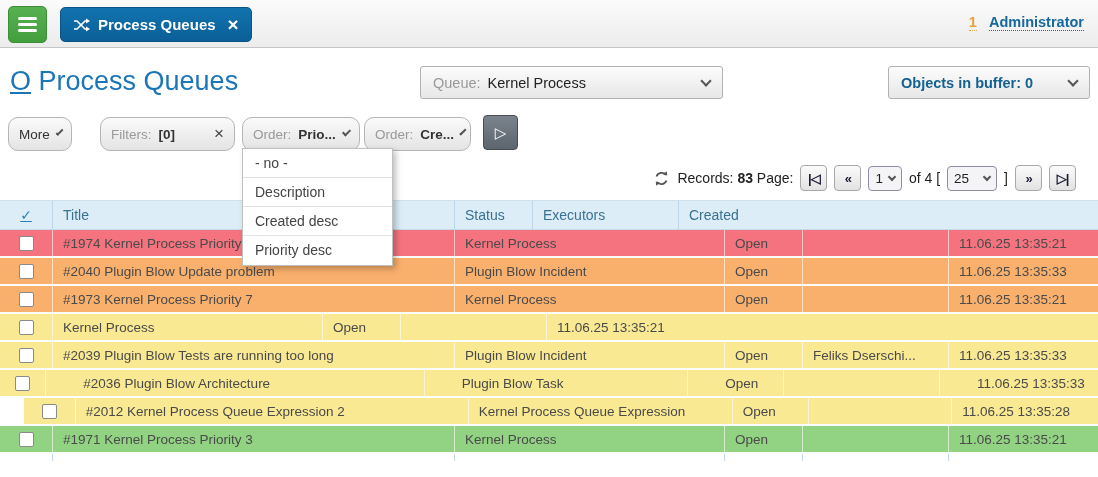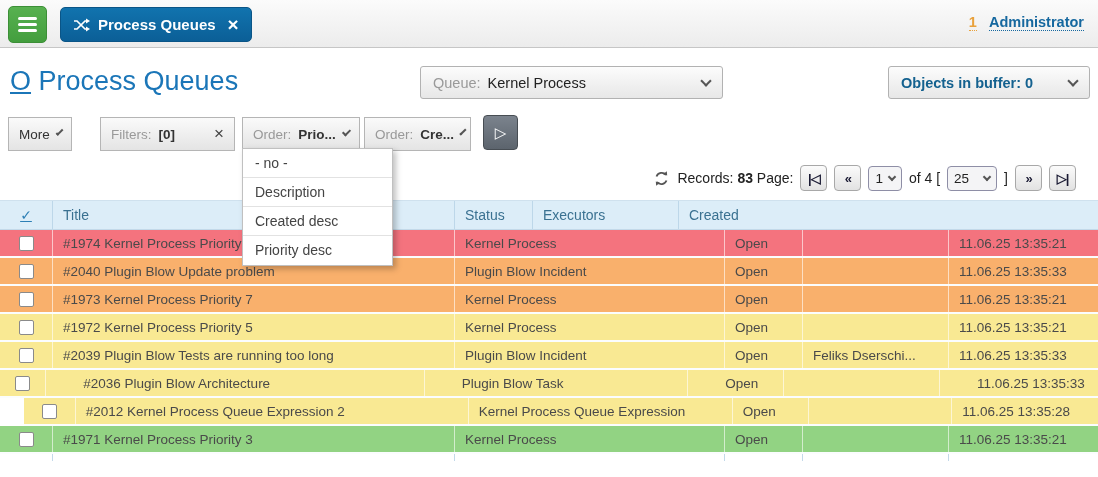--- a/index.html
+++ b/index.html
@@ -32,21 +32,21 @@
   .queue-sel { left:420px; top:66px; width:303px; }
   .buffer-sel { left:888px; top:66px; width:202px; }
   .lbl { color:#999; margin-right:7px; }
   .val { color:#222; }
   .bold-blue { color:#14618f; font-weight:bold; }
   .chev { width:8px; height:8px; border-right:2px solid #555; border-bottom:2px solid #555;
     transform:rotate(45deg); margin-left:auto; margin-top:-4px; }
 
   
   .tool-btn { position:absolute; top:117px; height:31px; background:linear-gradient(#fafafa,#e4e4e4);
-    border:1px solid #b5b5b5; border-radius:0; display:flex; align-items:center;
+    border:1px solid #b5b5b5; border-radius:10px; display:flex; align-items:center;
     padding:16px 10px; font-size:13.5px; cursor:pointer; }
   .more-btn { left:8px; width:64px; }
   .more-btn .chev { margin-left:8px; }
   .filters-btn { left:100px; width:135px; }
   .filters-btn .x { margin-left:auto; font-size:17px; color:#444; }
   .order1-btn { left:242px; width:118px; }
   .order2-btn { left:364px; width:107px; }
   .order1-btn .chev,.order2-btn .chev { margin-left:8px; }
   .valb { color:#333; font-weight:bold; }
   .run-btn { position:absolute; left:483px; top:115px; width:35px; height:35px;
@@ -227,21 +227,20 @@
     <div class="c c1">#1973 Kernel Process Priority 7</div>
     <div class="c c2">Kernel Process</div>
     <div class="c c3">Open</div>
     <div class="c c4"></div>
     <div class="c c5">11.06.25 13:35:21</div>
   </div>
       <div class="trow" style="background: rgb(249, 233, 147);">
     <div class="c c0">
       <span class="cb"></span>
     </div>
-    <div class="c c1">#1972 Kernel Process Priority 5</div>
     <div class="c c2">Kernel Process</div>
     <div class="c c3">Open</div>
     <div class="c c4"></div>
     <div class="c c5">11.06.25 13:35:21</div>
   </div>
       <div class="trow" style="background: rgb(249, 233, 147);">
     <div class="c c0">
       <span class="cb"></span>
     </div>
     <div class="c c1">#2039 Plugin Blow Tests are running too long</div>

